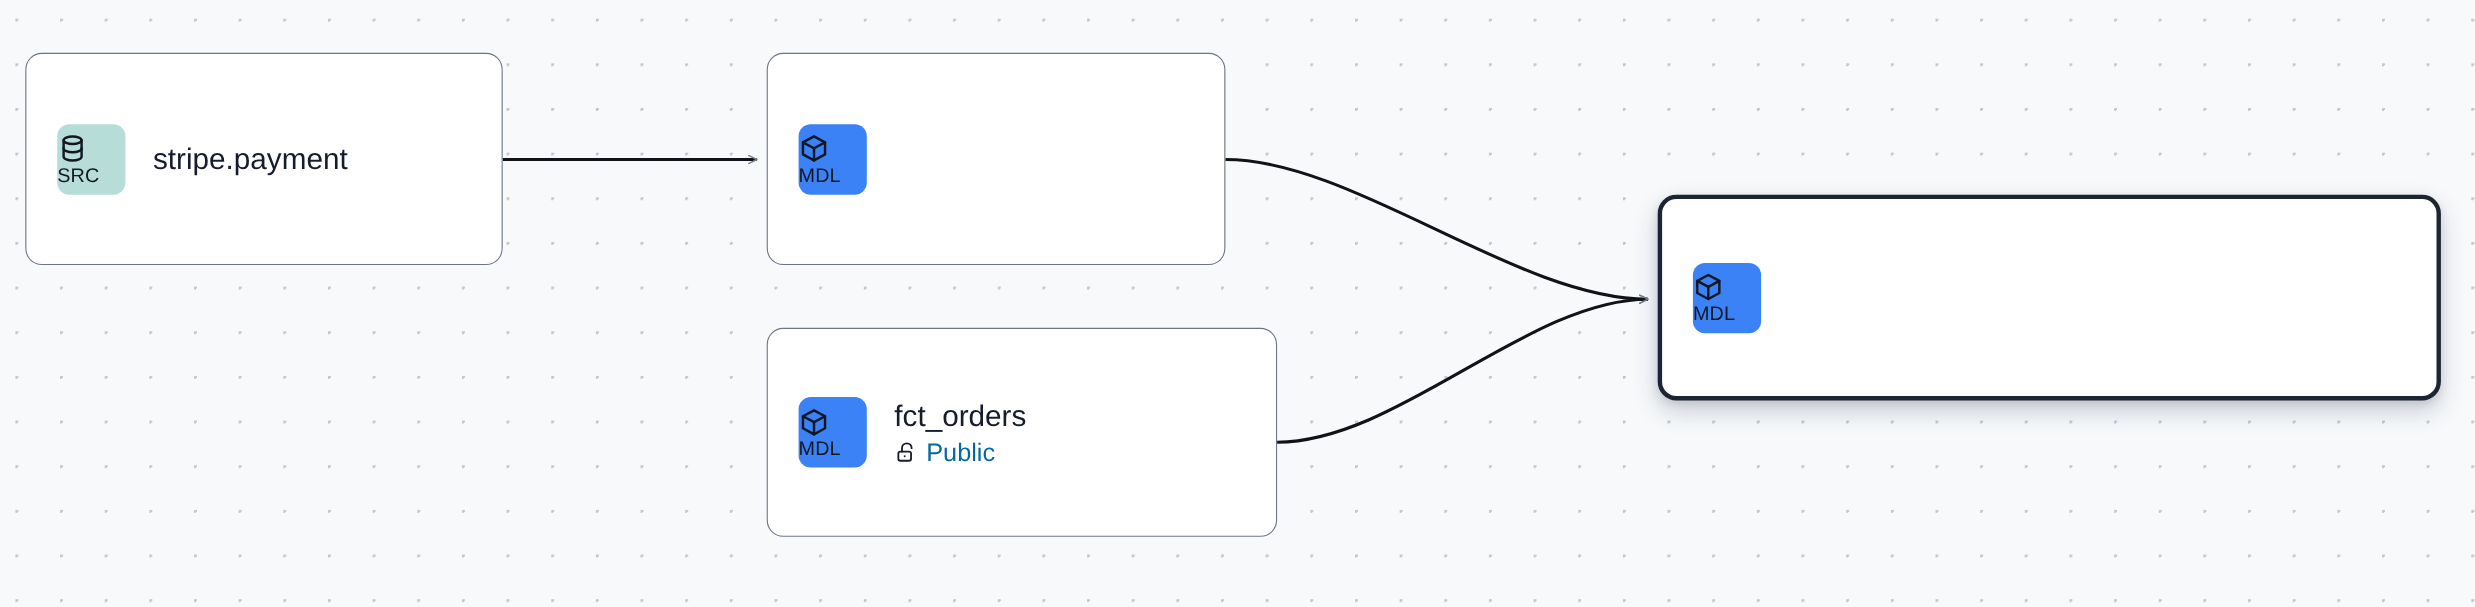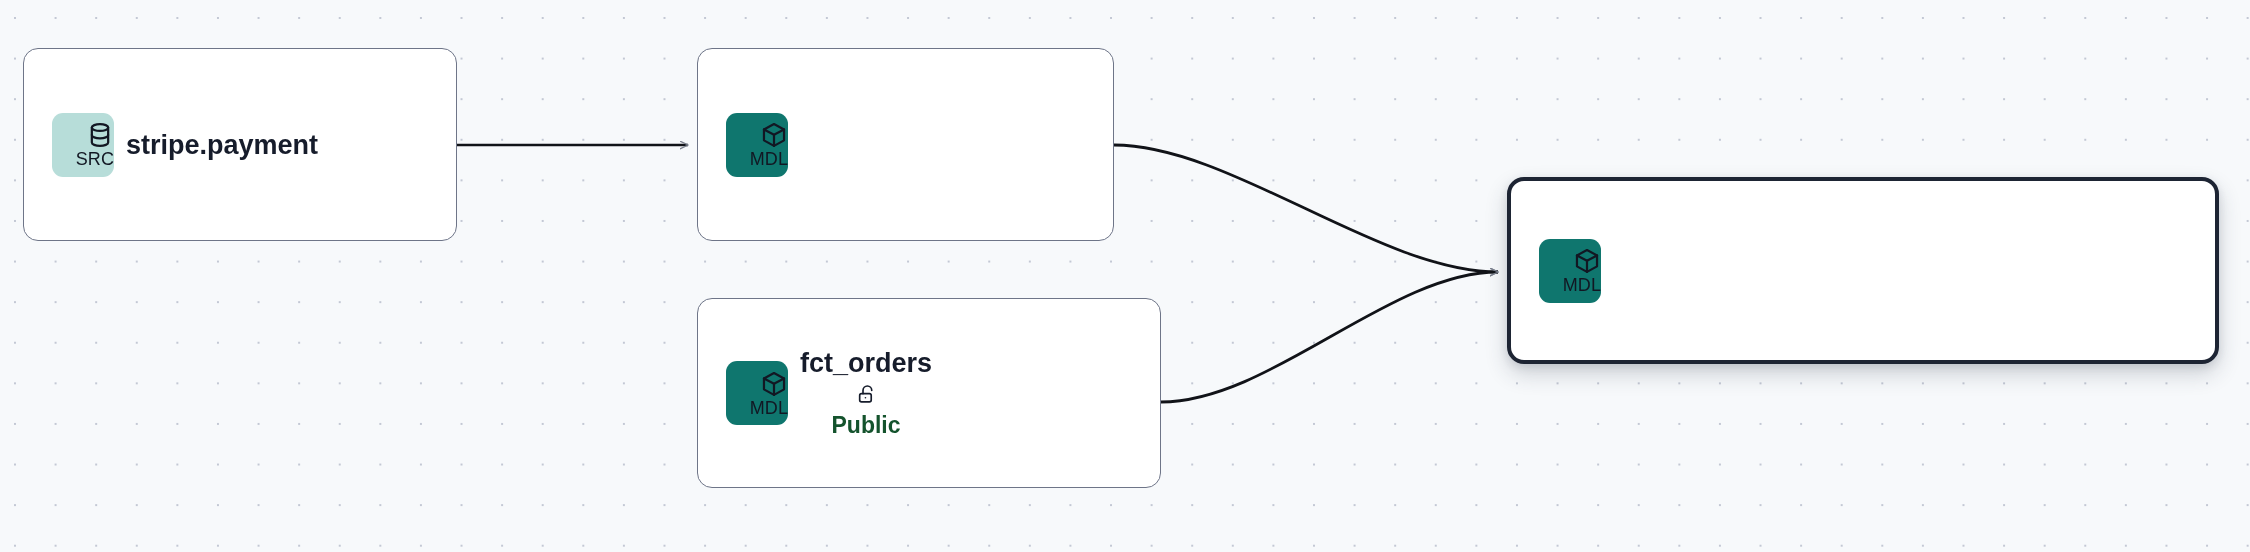--- a/index.html
+++ b/index.html
@@ -41,58 +41,56 @@
     box-shadow: 0 10px 22px rgba(40,48,70,0.20), 0 3px 8px rgba(40,48,70,0.12);
     z-index: 5;
   }
   .badge {
     flex: 0 0 auto;
     width: 62px;
     height: 64px;
     border-radius: 11px;
     display: flex;
     flex-direction: column;
-    align-items: flex-end;
+    align-items: flex-start;
     justify-content: center;
     gap: 1px;
   }
   .badge.src { background: #b7ddd9; }
-  .badge.mdl { background: #0f766e; }
+  .badge.mdl { background: #3b82f6; }
   .badge svg { display: block; }
   .badge-text {
     font-size: 18px;
     line-height: 18px;
     color: #121723;
     letter-spacing: 0.1px;
     font-family: "Liberation Sans", "DejaVu Sans", sans-serif;
   }
   .node-label-wrap {
-    margin-left: 12px;
+    margin-left: 25px;
     display: flex;
     flex-direction: column;
     justify-content: flex-start;
     gap: 6px;
-    font-weight: bold;
   }
   .node-title {
     font-size: 27px;
     line-height: 30px;
     color: #161c2b;
     white-space: nowrap;
     font-family: "Liberation Sans", "DejaVu Sans", sans-serif;
   }
   .node-sub {
     display: flex;
     align-items: center;
     gap: 8px;
     font-size: 23px;
     line-height: 25px;
-    color: #14532d;
+    color: #0369a1;
     white-space: nowrap;
-    flex-direction: column;
   }
   .node-sub svg { display: block; flex: 0 0 auto; }
 
   #node-stripe-payment   { left: 23px;   top: 48px;  width: 434px; height: 193px; }
   #node-stg-payments     { left: 697px;  top: 48px;  width: 417px; height: 193px; }
   #node-fct-orders       { left: 697px;  top: 298px; width: 464px; height: 190px; }
   #node-agg-journey      { left: 1507px; top: 177px; width: 712px; height: 187px; }
 </style>
 </head>
 <body>

